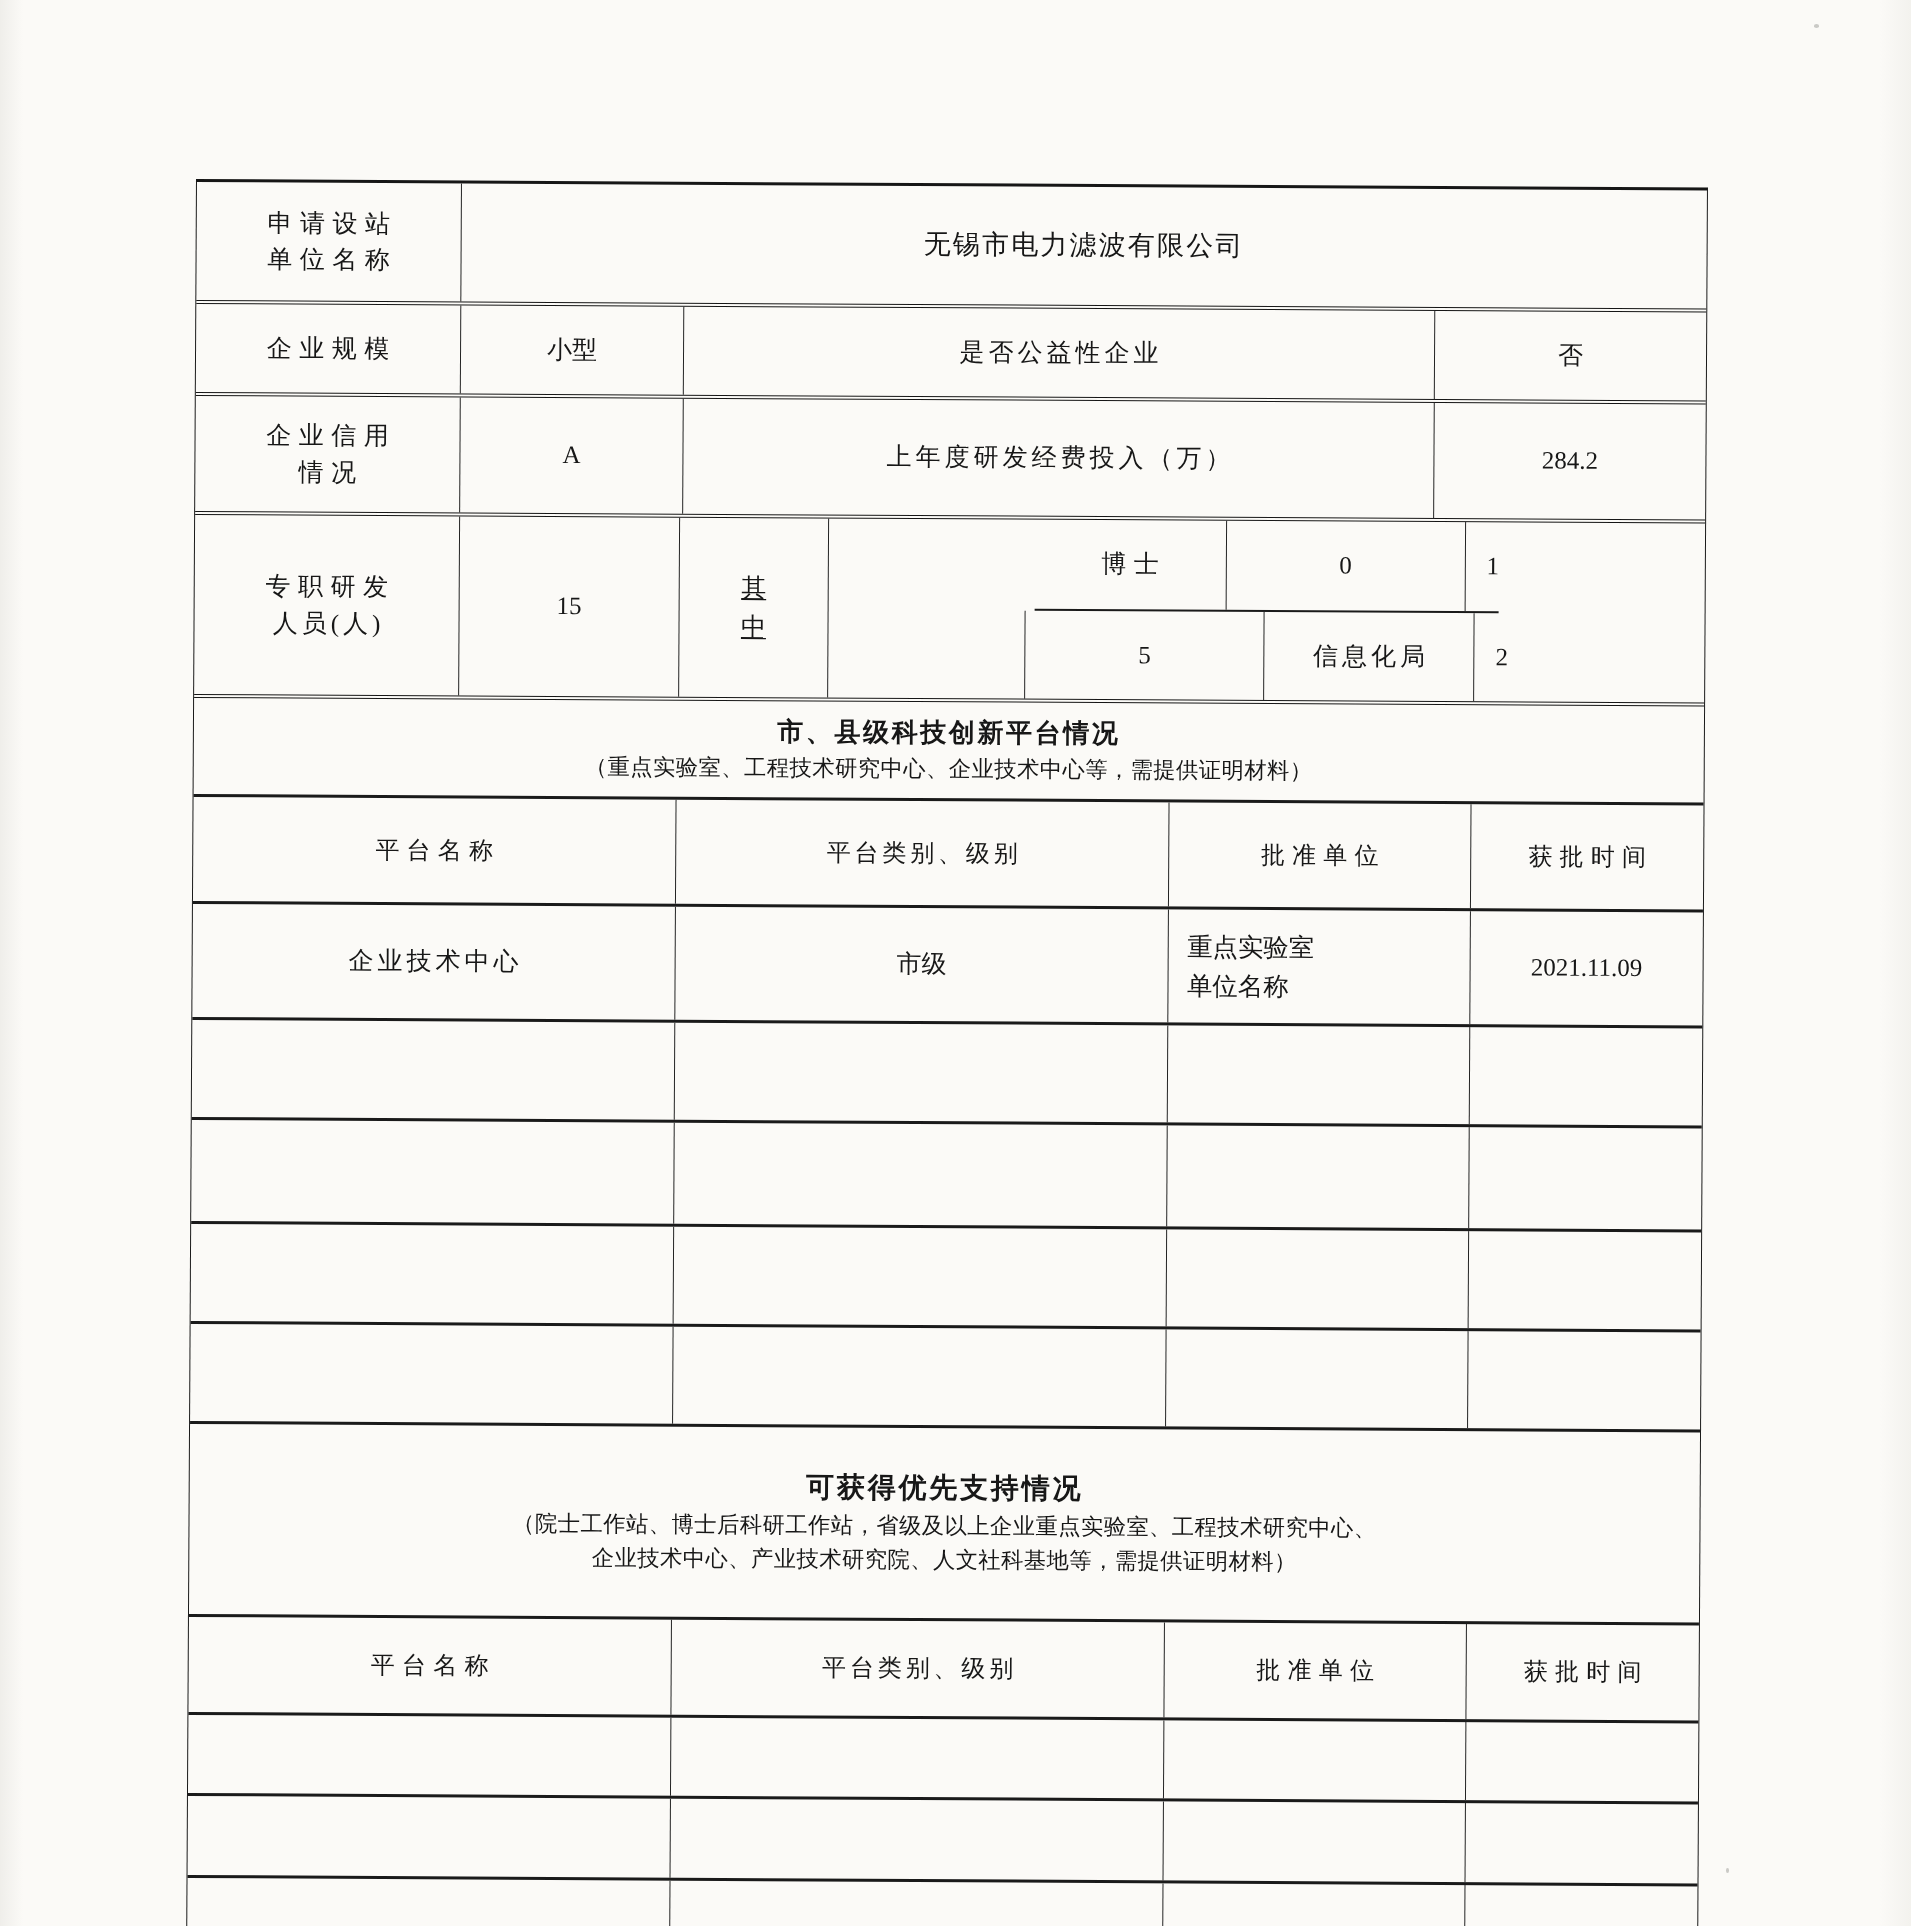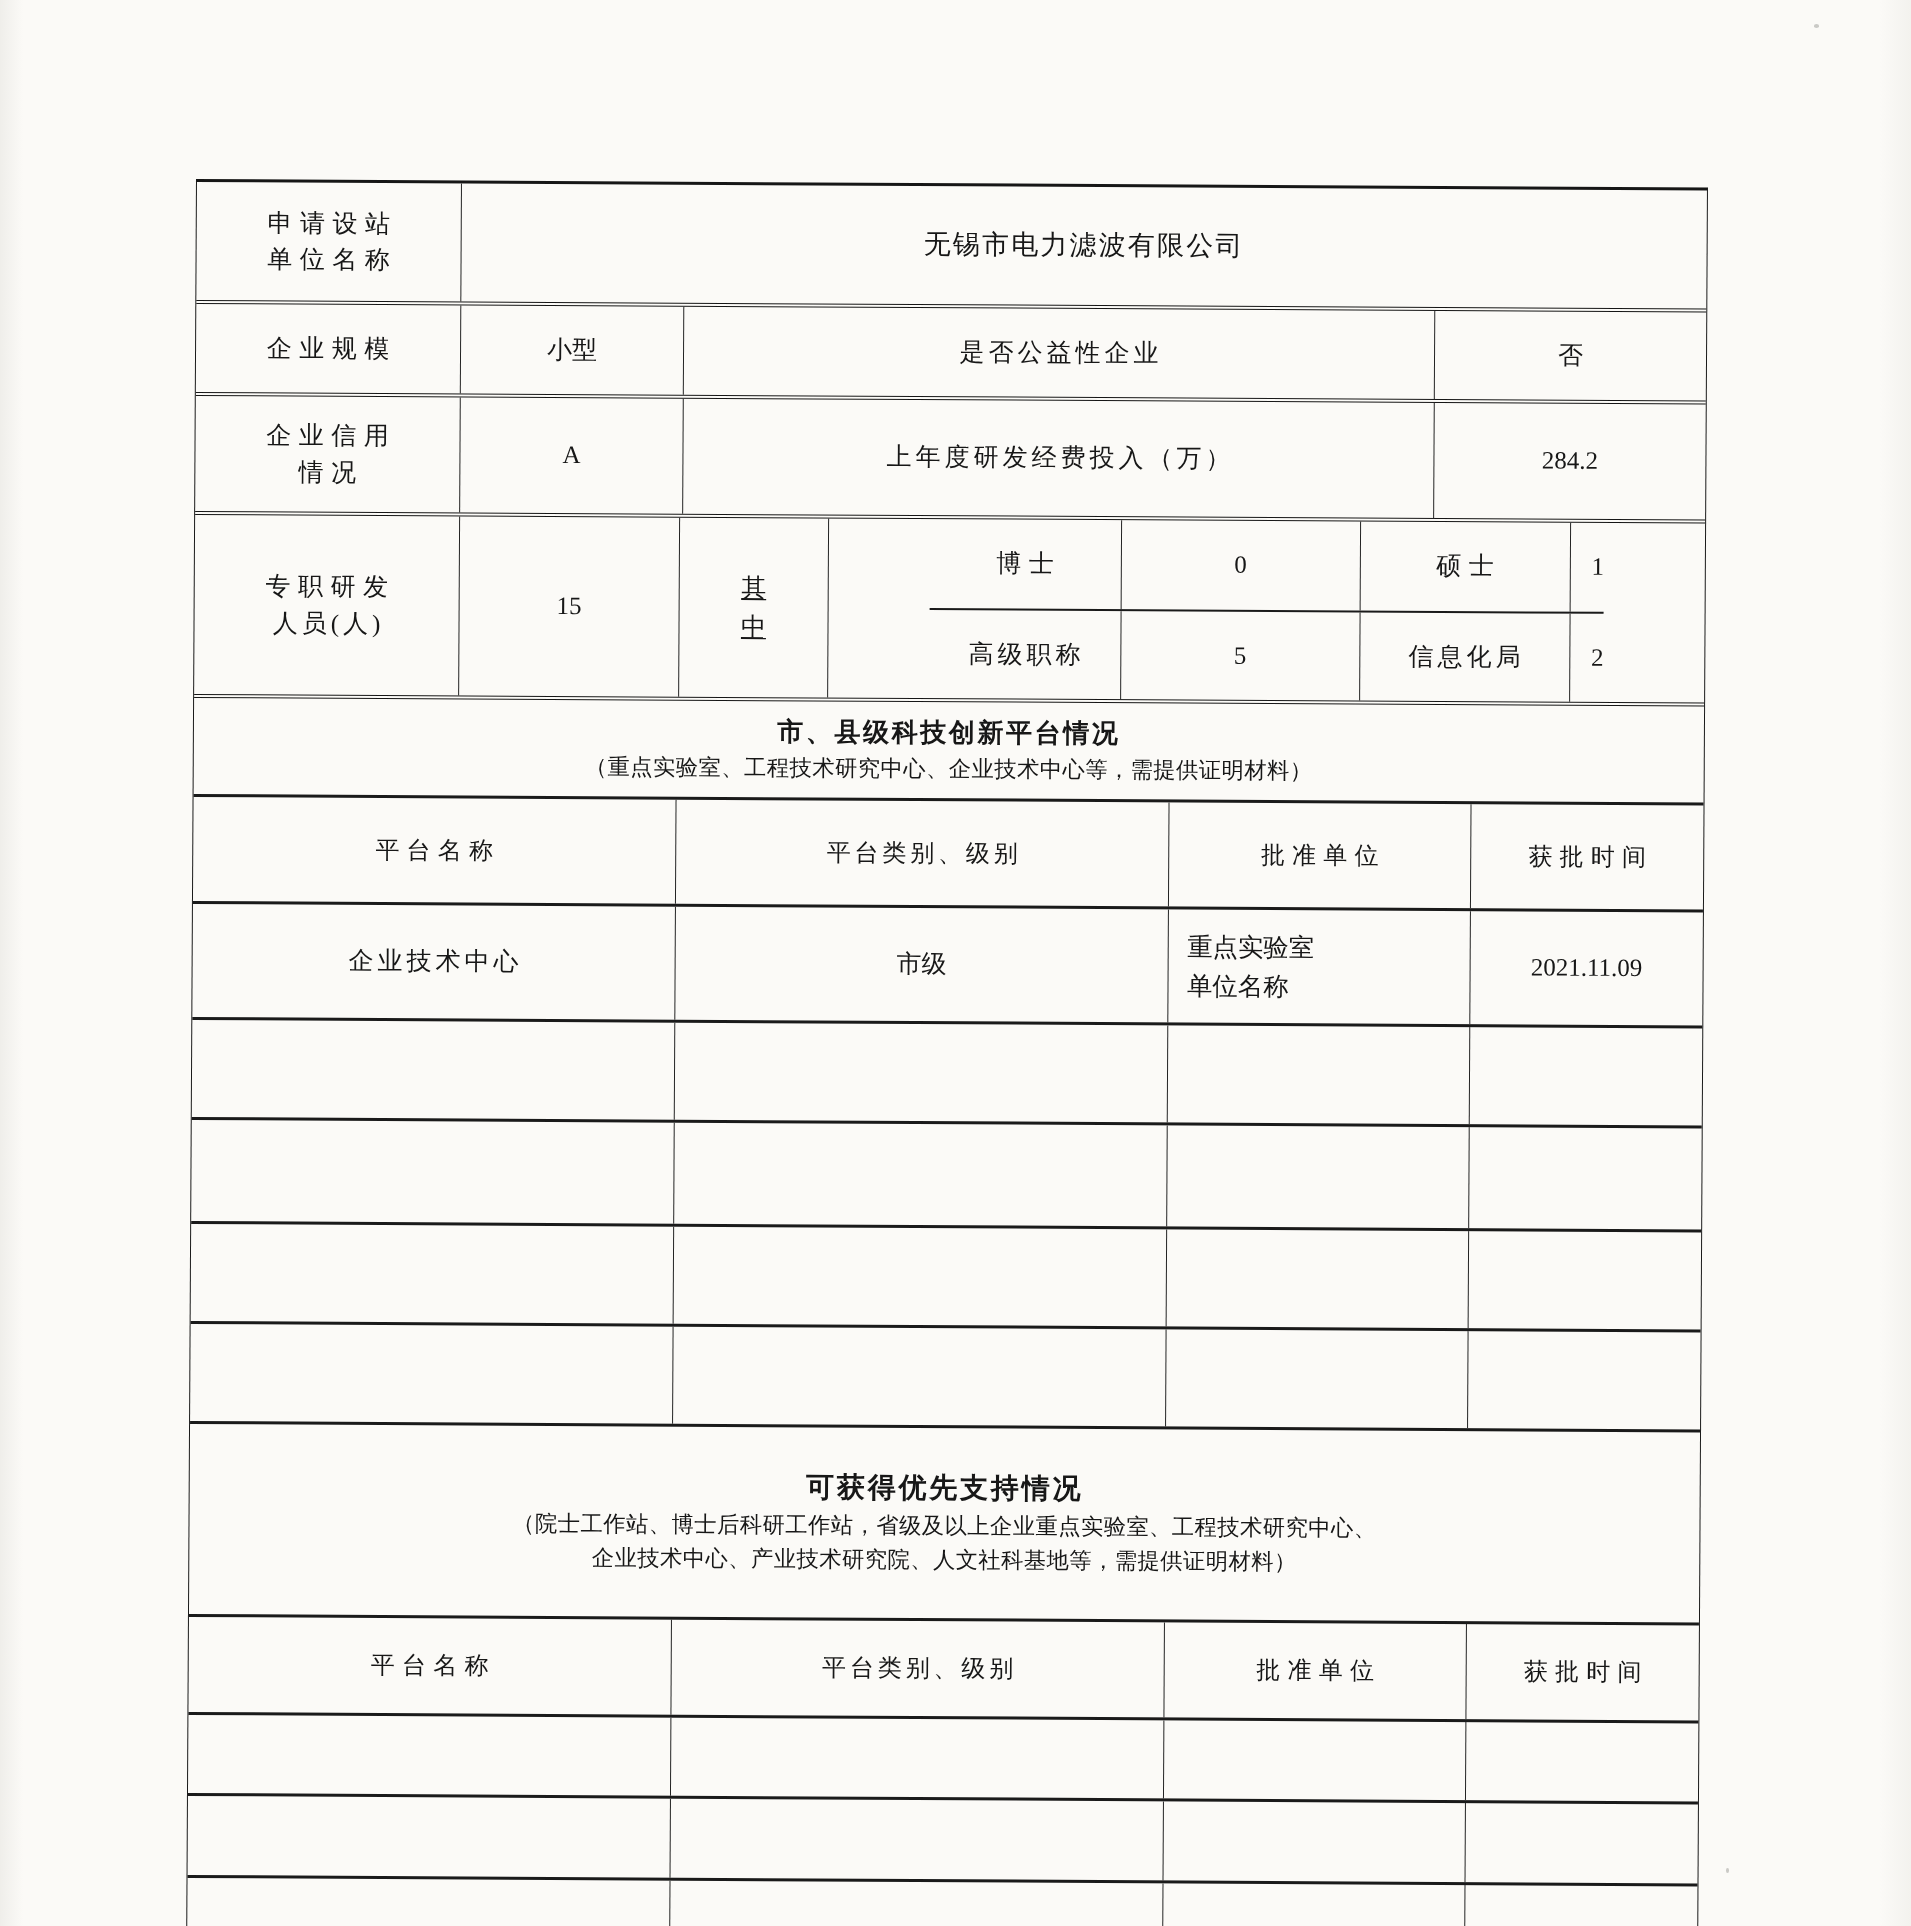--- a/index.html
+++ b/index.html
@@ -105,25 +105,23 @@
         <span class="row-line sp2">人员(人)</span>
       </div>
       <div class="c bl w572">15</div>
       <div class="c bl w387">
         <span class="qz">其中</span>
       </div>
       <div class="sub bl c" style="padding:0">
         <div class="srow">
           <div class="sc w495 sp">博士</div>
           <div class="sc bl w621">0</div>
-          <div class="sc bl w546 sp">硕士</div>
           <div class="sc bl grow num-left">1</div>
         </div>
         <div class="srow">
-          <div class="sc w495 sp2">高级职称</div>
           <div class="sc bl w621">5</div>
           <div class="sc bl w546 sp2">信息化局</div>
           <div class="sc bl grow num-left">2</div>
         </div>
       </div>
     </div>
 
     <div class="r sl h256">
       <div class="c grow">
         <span class="row-line sec-title">市、县级科技创新平台情况</span>

